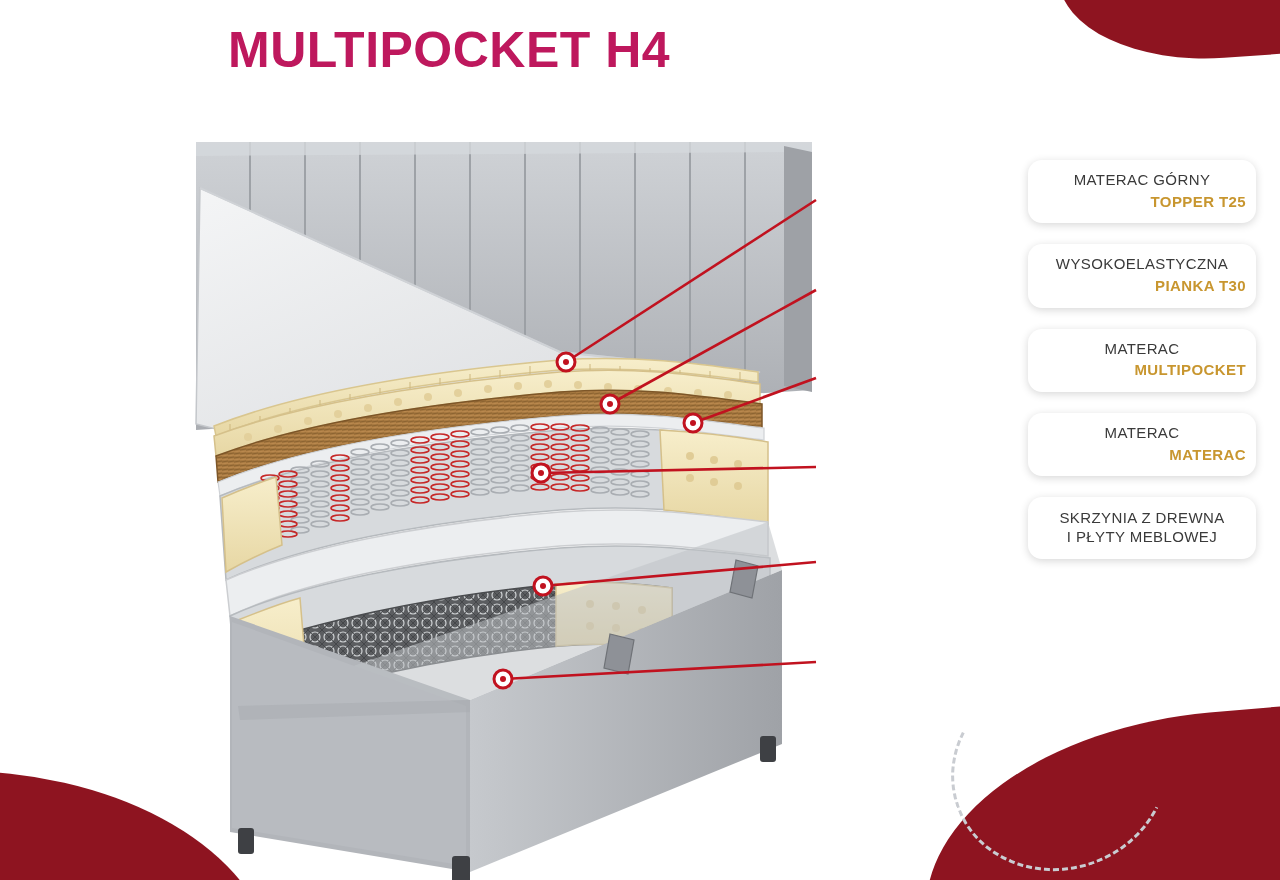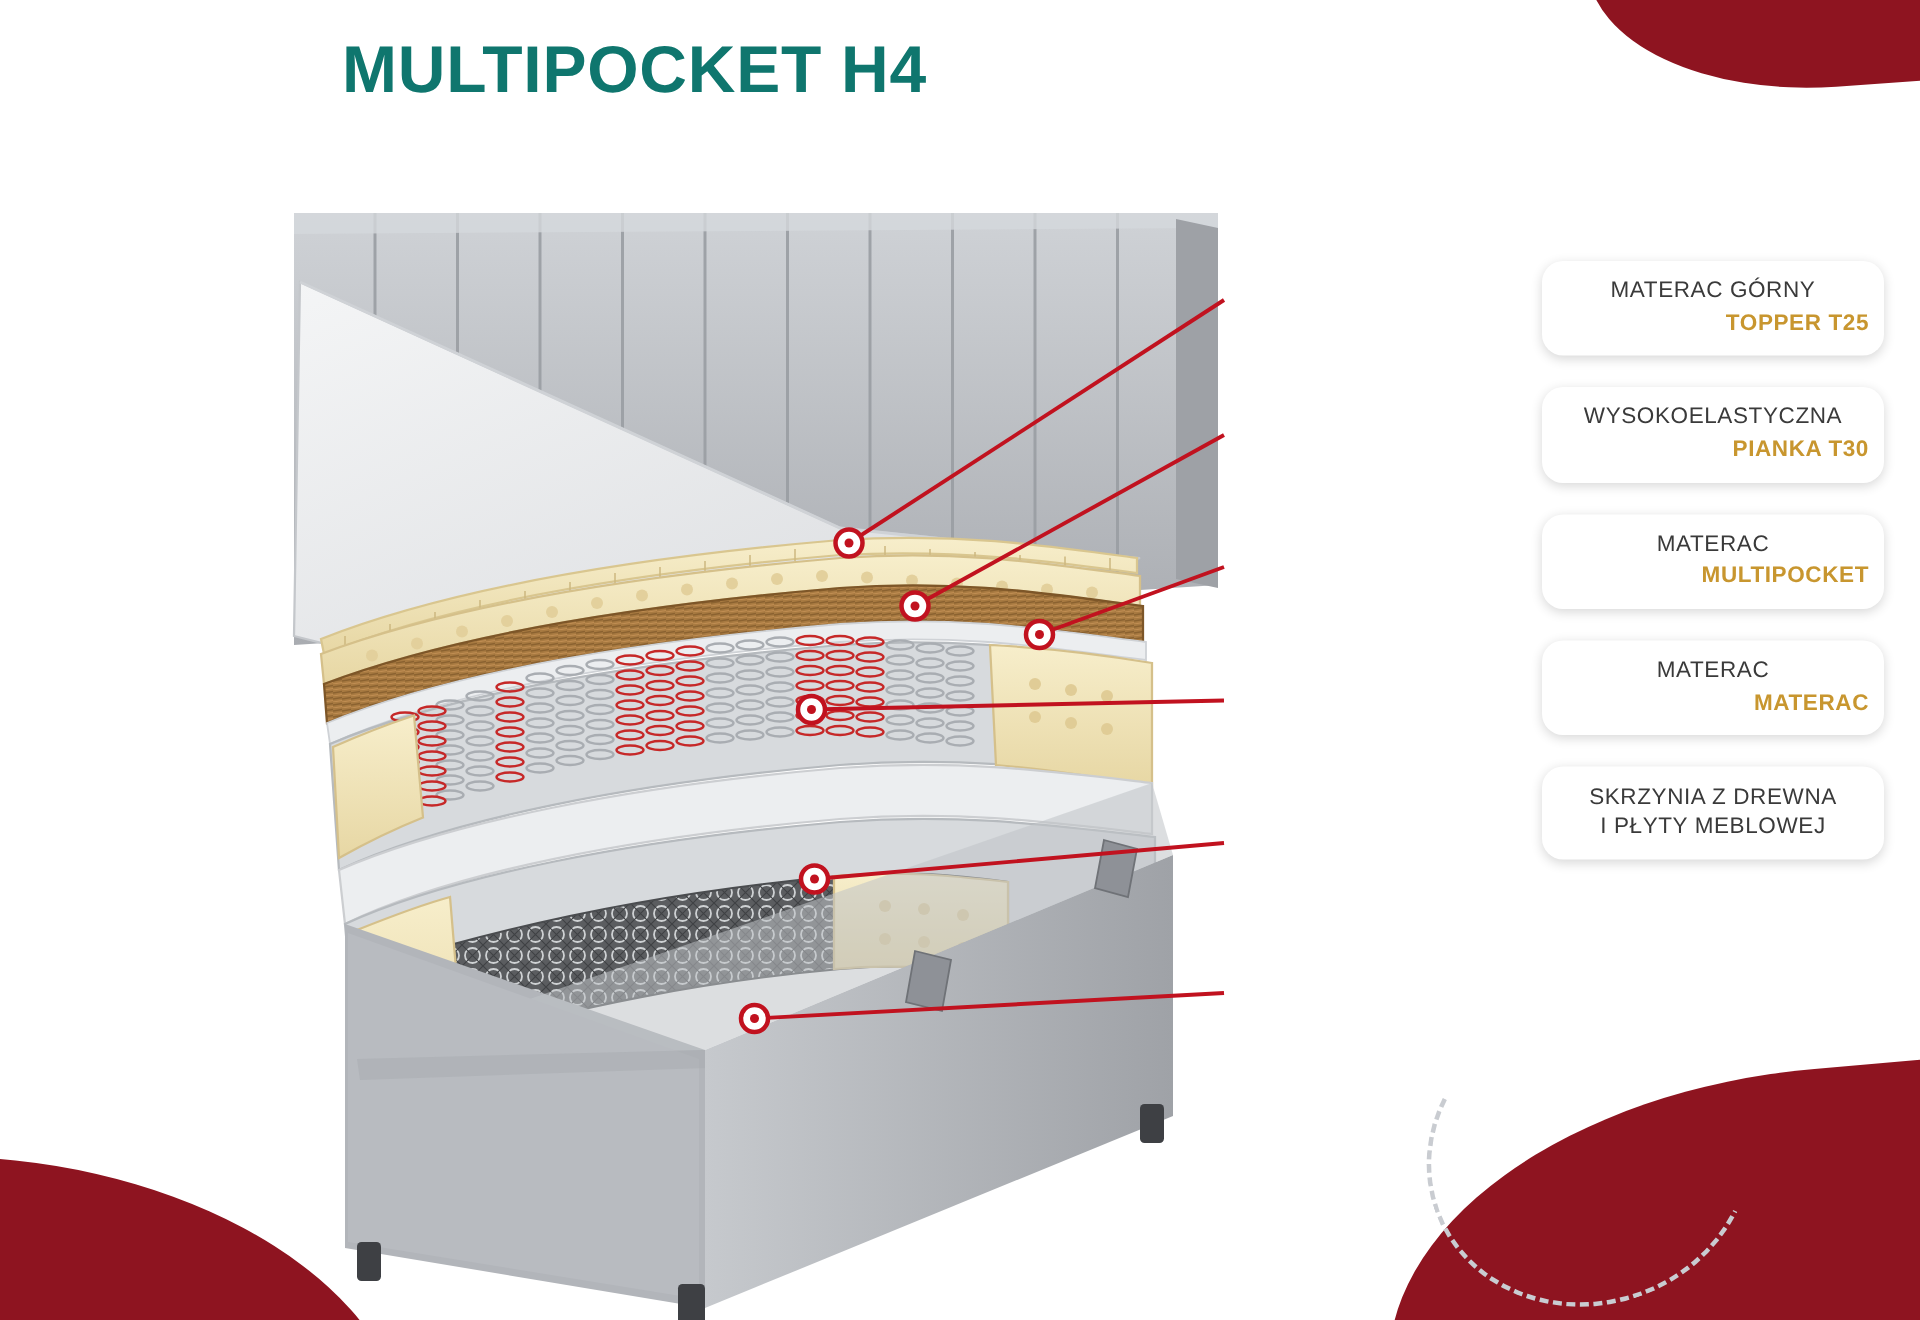--- a/index.html
+++ b/index.html
@@ -67,41 +67,41 @@
     gap: 14px;
   }
   .title-premium {
     font-size: 58px;
     font-weight: bold;
     letter-spacing: 1px;
     color: #c8962f;
     line-height: 1;
   }
   .title-main {
-    font-size: 44px;
+    font-size: 50px;
     font-weight: bold;
-    color: #0f766e;
+    color: #be185d;
     line-height: 1.05;
     letter-spacing: 0.5px;
   }
   .title-line2 {
     font-size: 40px;
     font-weight: bold;
     color: #2b2b2b;
     line-height: 1.1;
     letter-spacing: 0.5px;
     margin-left: 432px;
     margin-top: -4px;
   }
 
   
   .callouts {
     position: absolute;
     right: 24px;
-    top: 174px;
+    top: 160px;
     width: 228px;
     z-index: 6;
   }
   .callout {
     background: #ffffff;
     border-radius: 14px;
     box-shadow: 0 2px 8px rgba(0,0,0,0.16);
     padding: 11px 10px 12px;
     text-align: center;
     margin-bottom: 21px;

